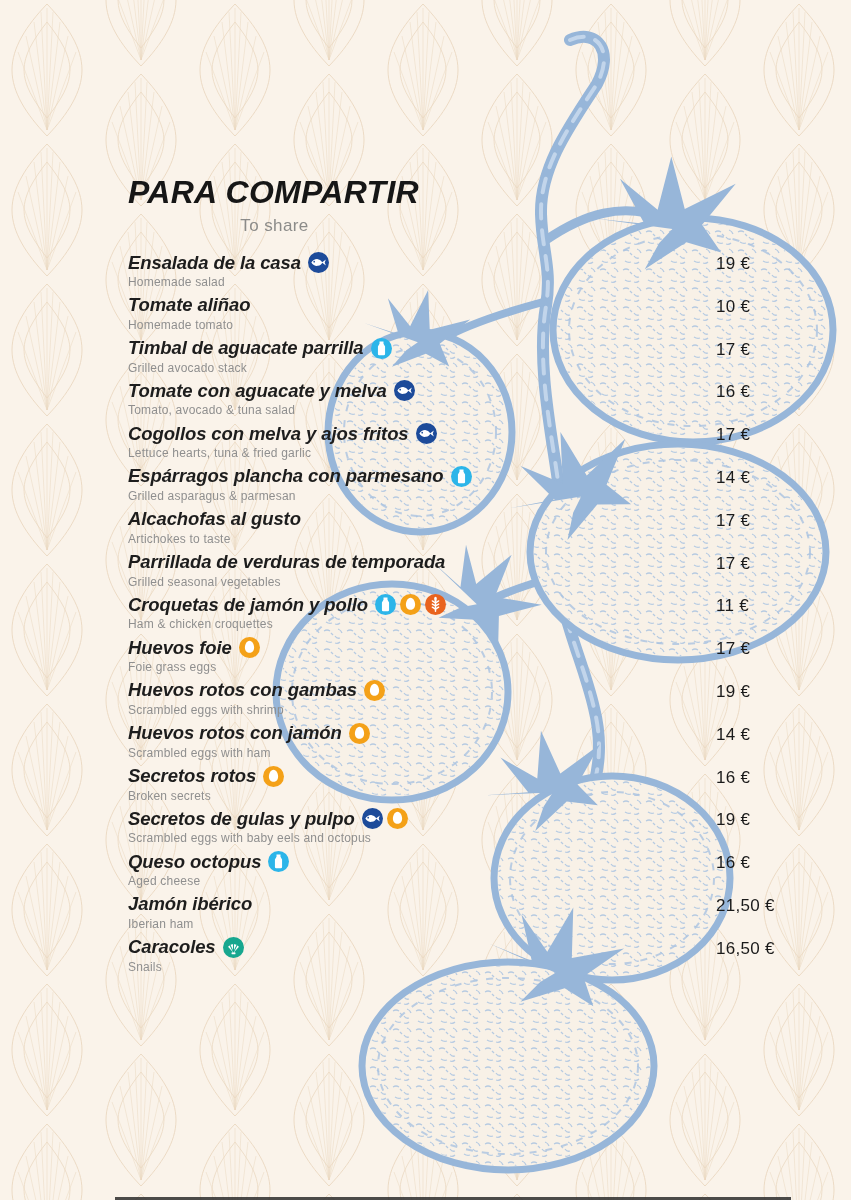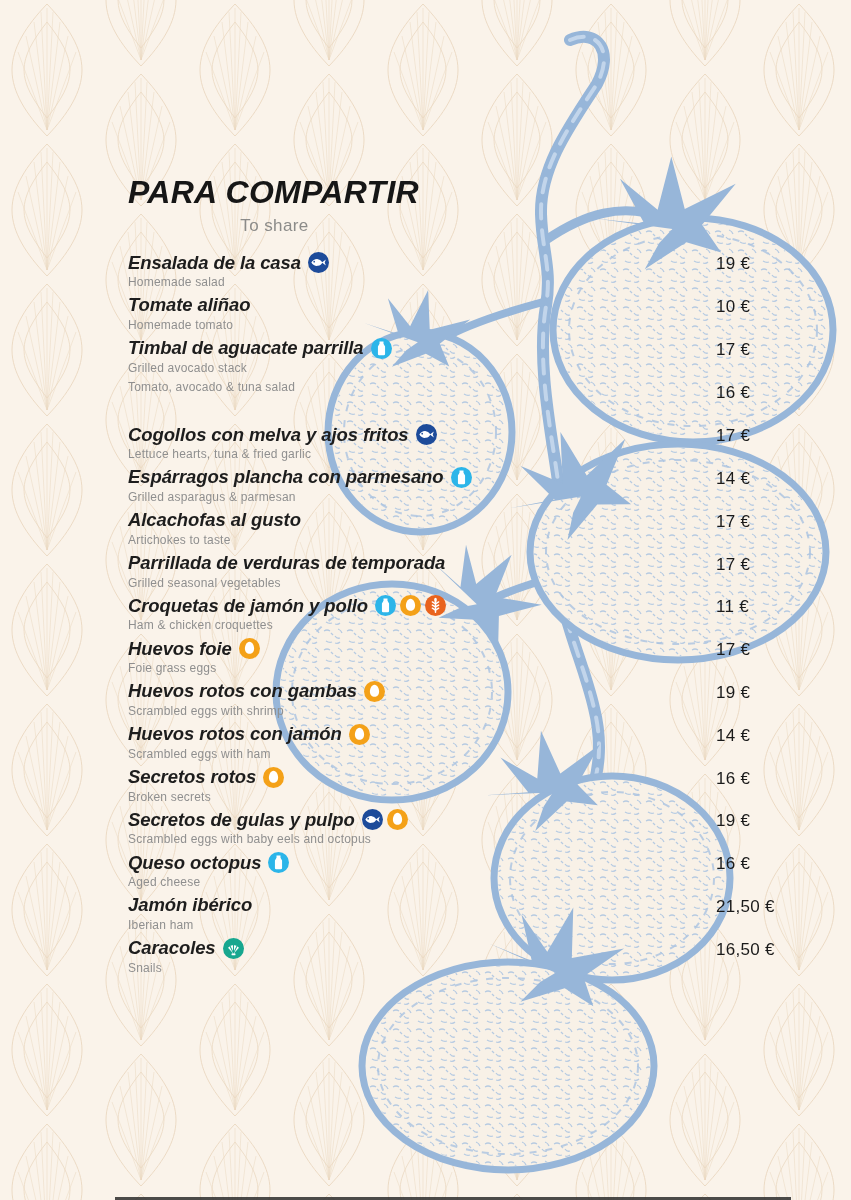--- a/index.html
+++ b/index.html
@@ -166,20 +166,31 @@
               <svg viewBox="0 0 20 20">
                 <path fill="#fff" d="M8.1,3.4 h3.8 v2 l1.5,2.6 v7.2 a1.2,1.2 0 0 1 -1.2,1.2 h-4.4 a1.2,1.2 0 0 1 -1.2,-1.2 v-7.2 l1.5,-2.6 z"></path>
               </svg>
             </span>
           </span>
     </div>
     <div class="desc">Grilled avocado stack</div>
     <div class="price">17 €</div>
   </div>
       <div class="item">
+    <div class="line">
+      <span class="nm">Tomate con aguacate y melva</span>
+      <span class="icons">
+            <span class="al-icon" style="background: rgb(29, 75, 154); color: rgb(29, 75, 154);">
+              <svg viewBox="0 0 20 20">
+                <path fill="#fff" d="M3.2,10 C4.6,7.6 7,6.4 9.4,6.8 C11.6,7.1 13,8.5 13.6,10 C13,11.5 11.6,12.9 9.4,13.2 C7,13.6 4.6,12.4 3.2,10 Z M13.2,10 L17,7.2 L15.9,10 L17,12.8 Z"></path>
+                <circle cx="5.9" cy="9.2" r="0.8" fill="currentColor"></circle>
+              </svg>
+            </span>
+          </span>
+    </div>
     <div class="desc">Tomato, avocado &amp; tuna salad</div>
     <div class="price">16 €</div>
   </div>
       <div class="item">
     <div class="line">
       <span class="nm">Cogollos con melva y ajos fritos</span>
       <span class="icons">
             <span class="al-icon" style="background: rgb(29, 75, 154); color: rgb(29, 75, 154);">
               <svg viewBox="0 0 20 20">
                 <path fill="#fff" d="M3.2,10 C4.6,7.6 7,6.4 9.4,6.8 C11.6,7.1 13,8.5 13.6,10 C13,11.5 11.6,12.9 9.4,13.2 C7,13.6 4.6,12.4 3.2,10 Z M13.2,10 L17,7.2 L15.9,10 L17,12.8 Z"></path>

